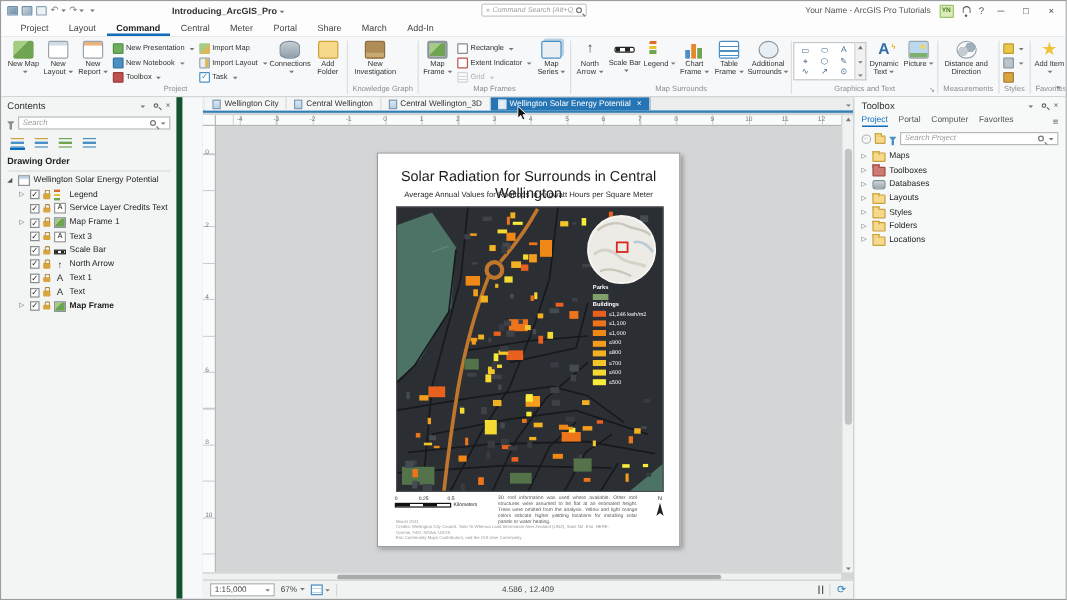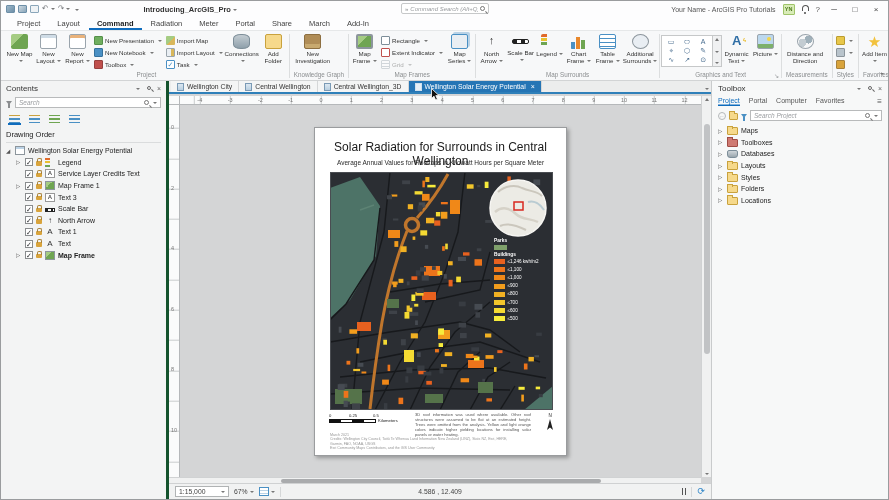--- a/index.html
+++ b/index.html
@@ -79,21 +79,21 @@
 .i-sty2{background:#b9c4cc;border:1px solid #8c959c}
 .i-sty3{background:#d9a43c;border:1px solid #a8823c}
 .gal{width:52px;height:32px;margin-top:3px;background:#fff;border:1px solid #c6c8c9;display:grid;grid-template-columns:repeat(3,1fr);place-items:center;font-size:7px;color:#4a6e90;padding:1px}
 .galscroll{width:9px;height:32px;margin-top:3px;border:1px solid #c6c8c9;border-left:none;background:#f0f1f2;display:flex;flex-direction:column;align-items:center;justify-content:space-between;padding:2px 0}
 .caru{width:0;height:0;border-left:2.5px solid transparent;border-right:2.5px solid transparent;border-bottom:3px solid #777}
 .dlg{position:absolute;right:1px;bottom:1px;font-size:6px;color:#8a8d8f}
 .ribcollapse{position:absolute;right:4px;bottom:3px}
 
 
 .panel{position:absolute;top:80px;bottom:0;background:#f3f4f4}
-#contents{left:0;width:168px;border-right:3px solid #14532d;padding:3px 5px}
+#contents{left:0;width:151px;border-right:5px solid #14532d;padding:3px 5px}
 #catalog{left:710px;right:0;background:#f7f8f8;border-left:1px solid #c9cbcc;padding:3px 6px}
 .phead{display:flex;align-items:center;font-size:8px;color:#333}
 .phead .sp{flex:1}
 .pbtn{color:#666;margin-left:6px;font-size:7px}
 .pin{width:4px;height:4px;border:1px solid #666;border-radius:50%;position:relative;margin-left:7px;margin-top:-2px}
 .pin:after{content:'';position:absolute;left:3px;top:3px;width:3px;height:1px;background:#666;transform:rotate(45deg)}
 .searchrow{display:flex;align-items:center;margin-top:4px;gap:3px}
 .input{flex:1;background:#fff;border:1px solid #b8babb;height:11px;display:flex;align-items:center;padding:0 3px;gap:2px}
 .input .ph{flex:1;color:#9a9da0;font-style:italic;font-size:6.5px;white-space:nowrap;overflow:hidden}
 .funnel{width:0;height:0;border-left:3px solid transparent;border-right:3px solid transparent;border-top:4px solid #4a90c4;position:relative;flex:none}
@@ -101,21 +101,21 @@
 .funnel:after{content:'';position:absolute;left:-0.75px;top:-1px;width:1.5px;height:4px;background:inherit;background:#4a90c4}
 .funnel.gray:after{background:#8a8d8f}
 .circb{width:8px;height:8px;border:1px solid #b5b8ba;border-radius:50%;color:#b5b8ba;font-size:6px;line-height:7px;text-align:center;flex:none}
 .ctoolbar{display:flex;gap:7px;margin:5px 0 3px 2px}
 .ctool{width:13px;height:12px;padding:1px;display:flex;flex-direction:column;justify-content:space-around}
 .ctool i{height:1.5px;background:#caa23f;display:block}
 .ctool i+i{background:#4a90c4}
 .ctool.active{box-shadow:inset 0 -2px 0 #0f6cbd}
 .ctool.g i{background:#6fa552}
 .ctool.b i{background:#4a90c4}
-.heading{font-weight:normal;font-size:7.5px;margin:5px 0 3px;color:#222}
+.heading{font-weight:bold;font-size:7.5px;margin:5px 0 3px;color:#222}
 .hr{border-top:1px solid #dadcdd;margin:2px 0}
 .trow{display:flex;align-items:center;height:11.6px;gap:3px;font-size:7px;color:#222;white-space:nowrap}
 .trow .ind{width:7px;flex:none}
 .exp{width:6px;color:#555;font-size:5.5px;flex:none}
 .cb{width:8px;height:8px;border:1px solid #898c8e;background:#fff;font-size:7px;line-height:7px;text-align:center;color:#2d2f31;flex:none}
 .lk{width:6px;height:4.5px;background:#d9a43c;border-radius:1px;position:relative;margin-top:2px;flex:none}
 .lk:before{content:'';position:absolute;top:-3px;left:1px;width:3px;height:3px;border:1px solid #a8823c;border-bottom:none;border-radius:2px 2px 0 0}
 .ti{width:10px;height:9px;flex:none;position:relative}
 .ti-atext{background:#fff;border:1px solid #999;color:#555;font-size:6px;line-height:7px;text-align:center;font-weight:bold}
 .ti-frame{background:linear-gradient(135deg,#a5cc83 40%,#6fa552 40%);border:1px solid #8c959c}
@@ -209,21 +209,21 @@
       <span class="winbtn">─</span>
       <span class="winbtn">□</span>
       <span class="winbtn">×</span>
     </div>
   </div>
 
   <div class="rtabs">
     <span class="rtab">Project</span>
     <span class="rtab">Layout</span>
     <span class="rtab active">Command</span>
-    <span class="rtab">Radiation</span>
+    <span class="rtab">Central</span>
     <span class="rtab">Meter</span>
     <span class="rtab">Portal</span>
     <span class="rtab">Share</span>
     <span class="rtab">March</span>
     <span class="rtab">Add-In</span>
   </div>
 
   <div class="ribbon">
 
     <div class="rgroup">

